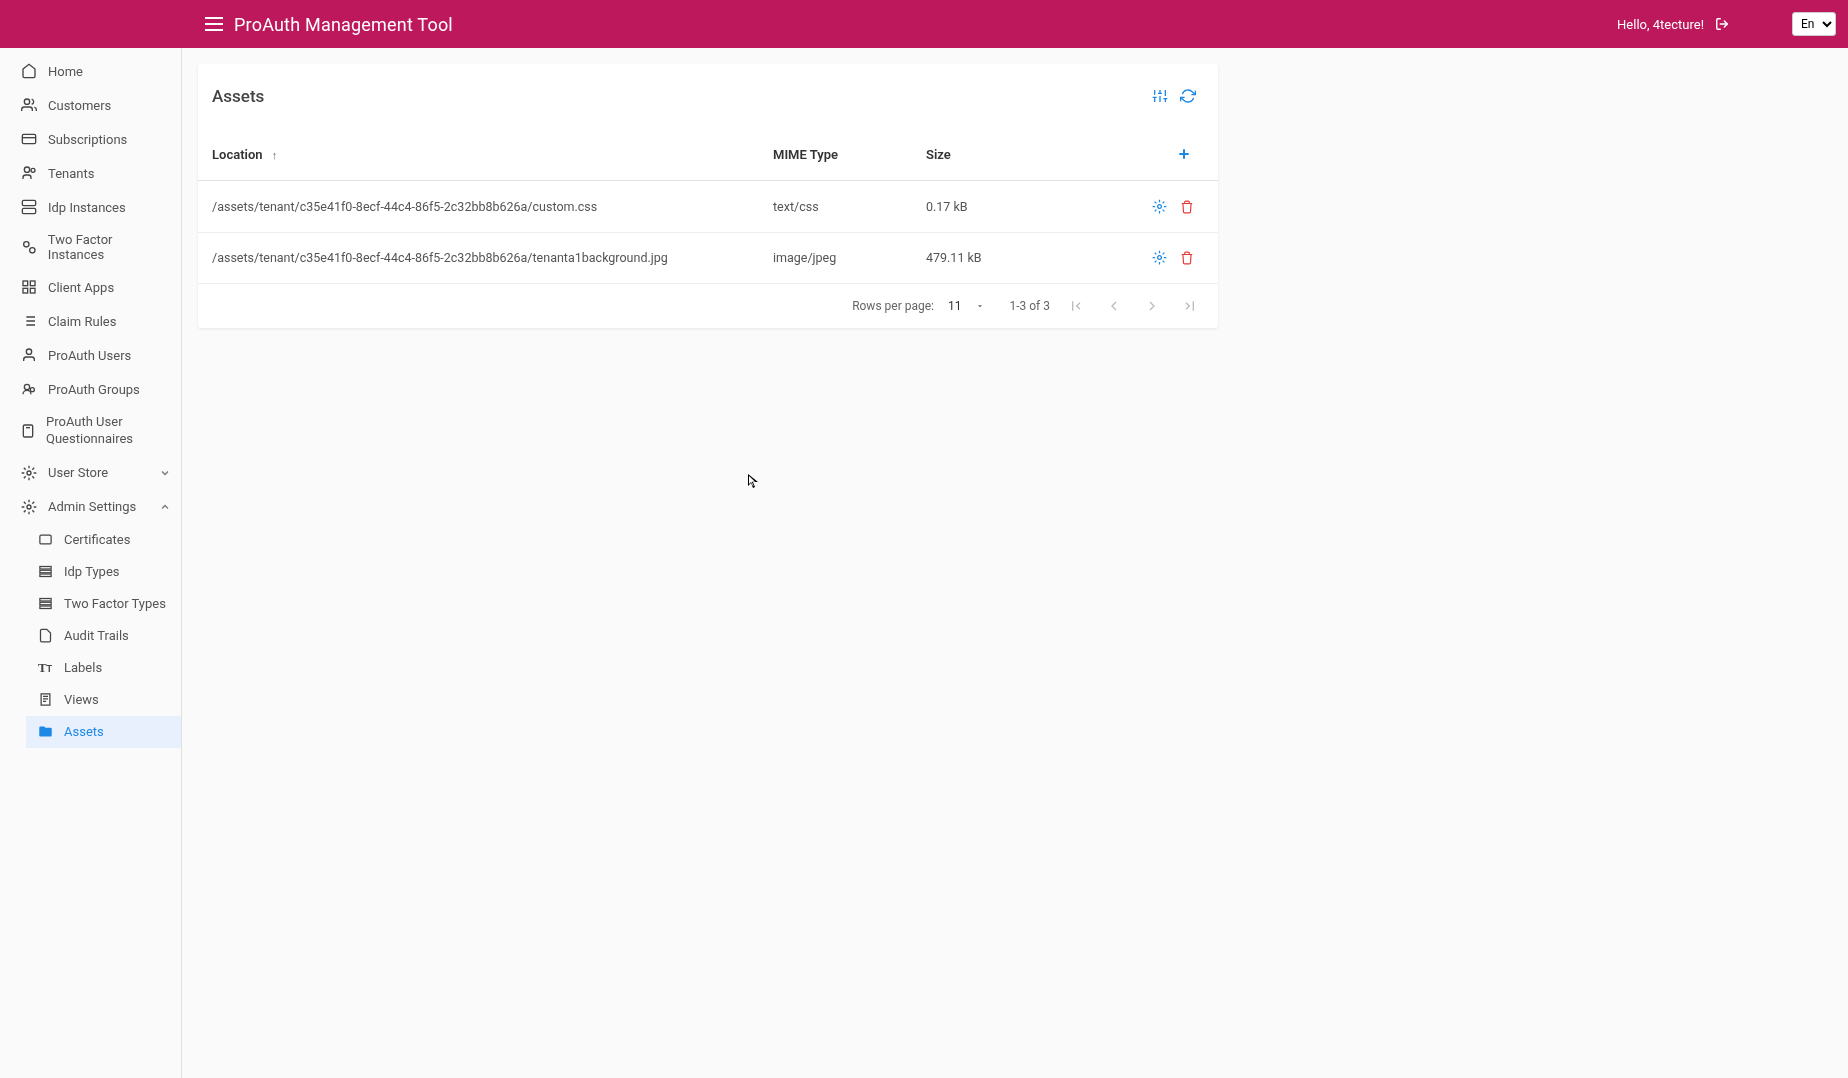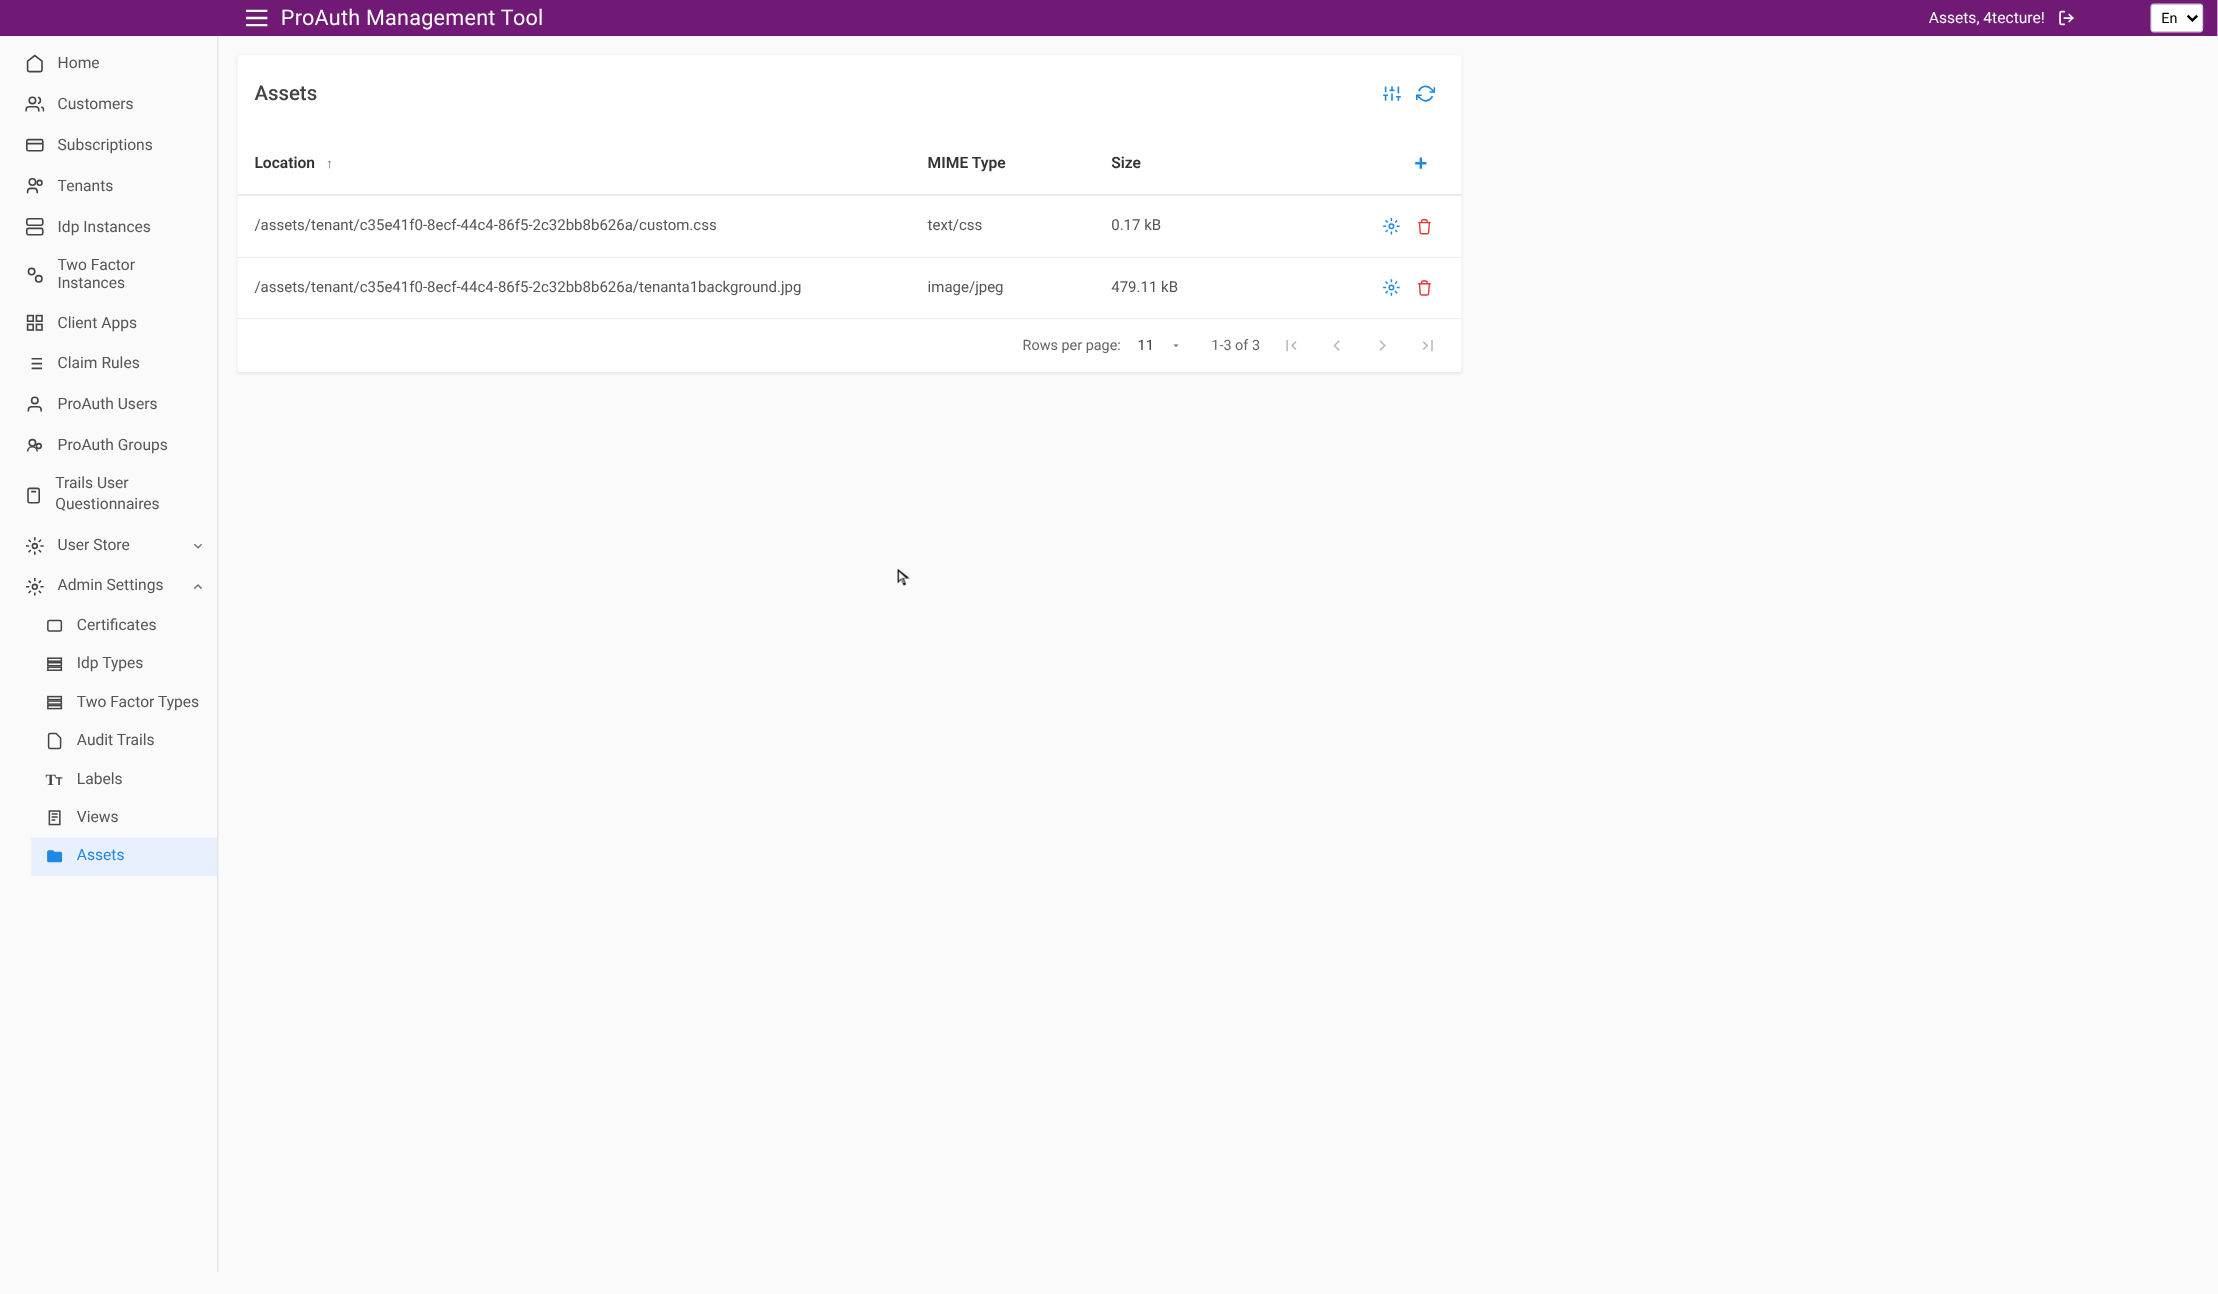--- a/index.html
+++ b/index.html
@@ -1,21 +1,21 @@
 <!DOCTYPE html>
 <html><head>
 <meta charset="utf-8">
 <style>
 * { margin: 0; padding: 0; box-sizing: border-box; font-family: -apple-system, BlinkMacSystemFont, "Segoe UI", Roboto, Arial, sans-serif; }
 body { background: #fafafa; color: #333; font-size: 13px; }
 
 .header {
-  background: #701a75;
+  background: #be185d;
   color: #fff;
-  height: 30px;
+  height: 48px;
   display: flex;
   align-items: center;
   padding: 0 12px 0 12px;
   justify-content: flex-end;
 }
 .header .menu-btn { width: 24px; height: 24px; display:flex; align-items:center; justify-content:center; margin-right: 8px; cursor:pointer; position:relative; left:190px;}
 .header .title { font-size: 18px; font-weight: 400; letter-spacing: 0.2px; margin-left: 190px;}
 .header .spacer { flex: 1; }
 .header .greeting { font-size: 13px; margin-right: 8px; }
 .header .logout { width: 20px; height:20px; display:flex; align-items:center; justify-content:center; margin-right: 12px; cursor:pointer;}
@@ -111,21 +111,21 @@
 <body>
 
 <div class="header">
   <div class="menu-btn">
     <svg width="18" height="14" viewBox="0 0 18 14">
         <path stroke="#fff" stroke-width="2" d="M0 1h18M0 7h18M0 13h18"></path>
       </svg>
   </div>
   <div class="title">ProAuth Management Tool</div>
   <div class="spacer"></div>
-  <div class="greeting">Assets, 4tecture!</div>
+  <div class="greeting">Hello, 4tecture!</div>
   <div class="logout">
     <svg width="14" height="14" viewBox="0 0 24 24" fill="none" stroke="#fff" stroke-width="2.5" stroke-linecap="round">
         <path d="M9 21H5a2 2 0 0 1-2-2V5a2 2 0 0 1 2-2h4"></path>
         <path d="M16 17l5-5-5-5"></path>
         <path d="M21 12H9"></path>
       </svg>
   </div>
   <select>
     <option>En</option>
   </select>
@@ -228,21 +228,21 @@
         </span>
       <span class="lbl">ProAuth Groups</span>
     </div>
     <div class="nav-item wrap">
       <span class="nav-icon">
           <svg width="16" height="16" viewBox="0 0 24 24" fill="none" stroke="currentColor" stroke-width="2">
             <rect x="5" y="3" width="14" height="18" rx="2"></rect>
             <path d="M9 7h6"></path>
           </svg>
         </span>
-      <span class="lbl">Trails User Questionnaires</span>
+      <span class="lbl">ProAuth User Questionnaires</span>
     </div>
     <div class="nav-item expandable">
       <span class="nav-icon">
           <svg width="16" height="16" viewBox="0 0 24 24" fill="none" stroke="currentColor" stroke-width="2">
             <circle cx="12" cy="12" r="3"></circle>
             <path d="M12 1v4M12 19v4M4.22 4.22l2.83 2.83M16.95 16.95l2.83 2.83M1 12h4M19 12h4M4.22 19.78l2.83-2.83M16.95 7.05l2.83-2.83"></path>
           </svg>
         </span>
       <span class="lbl">User Store</span>
       <span class="chev">

